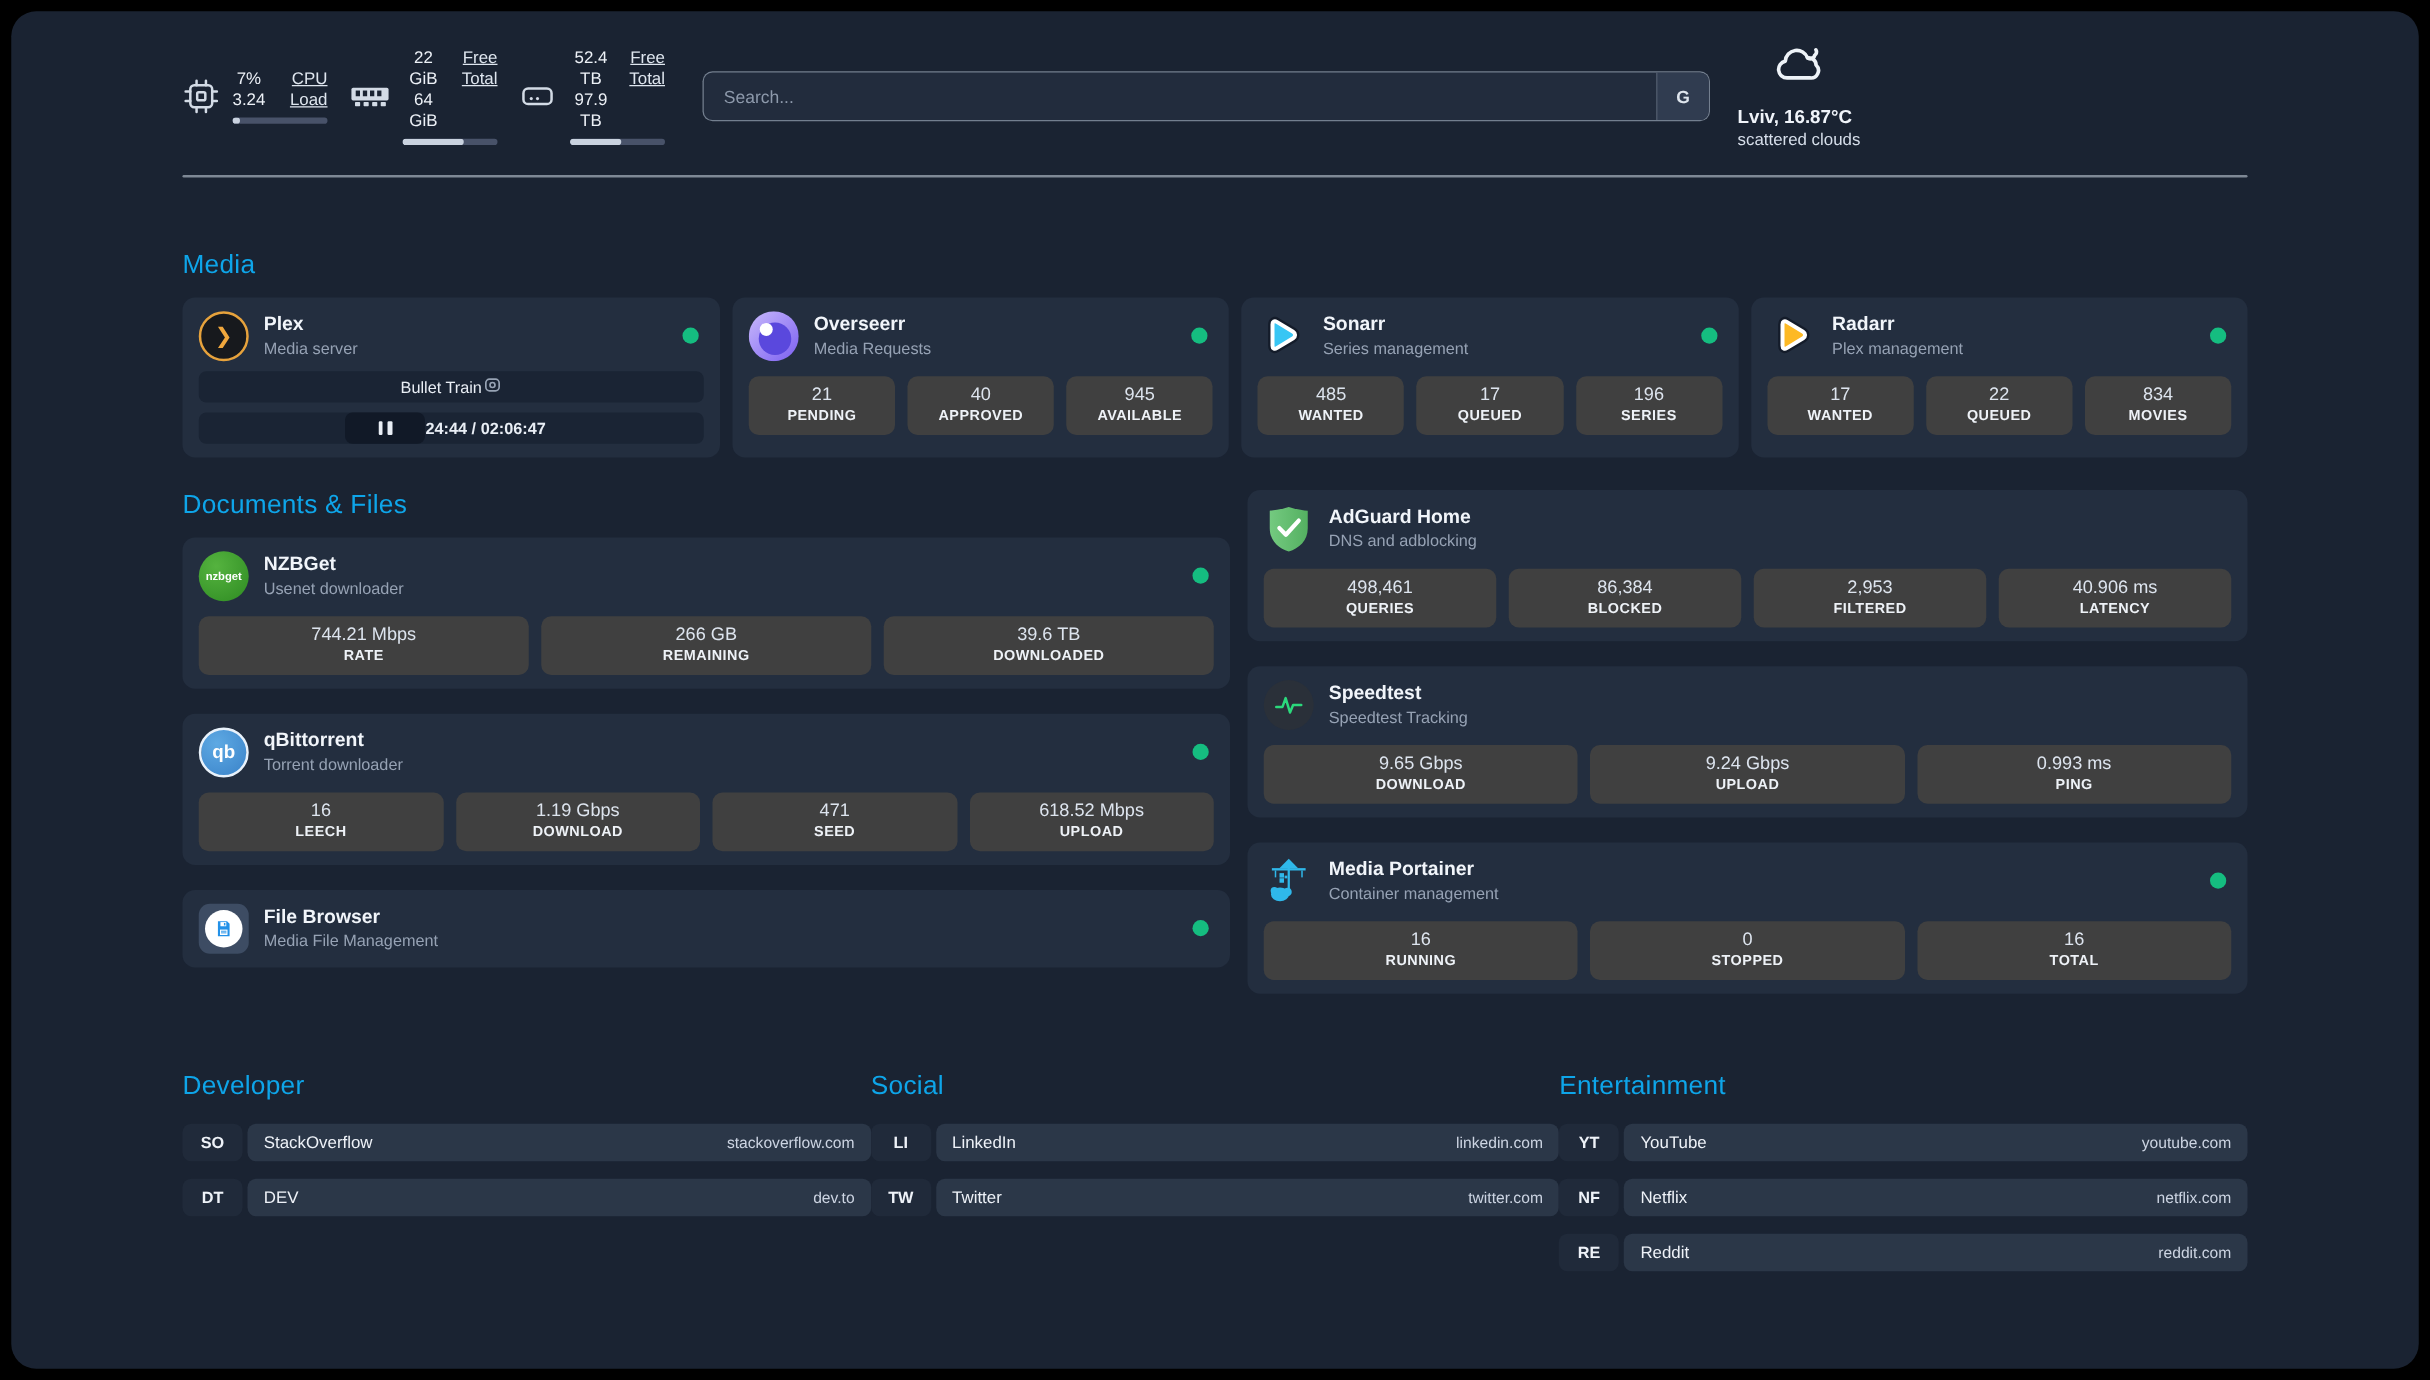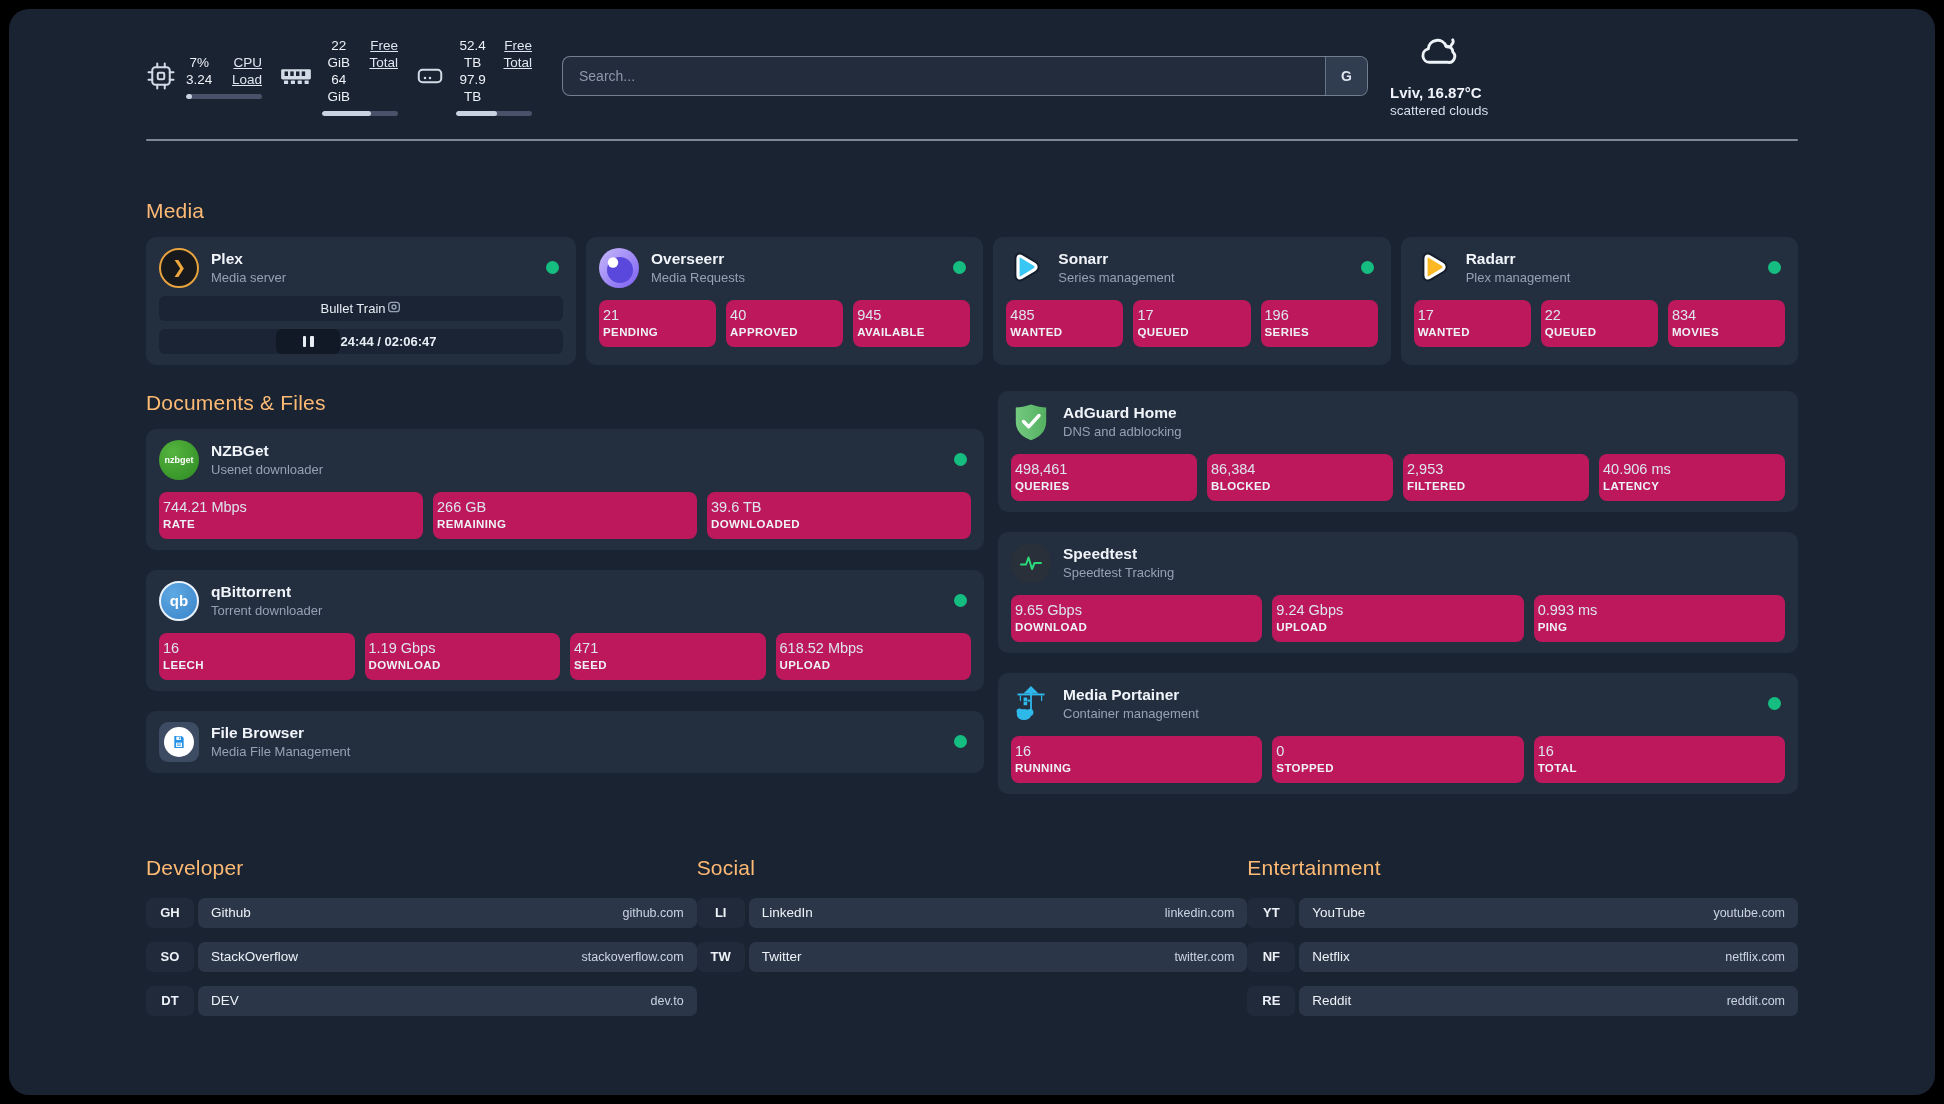--- a/index.html
+++ b/index.html
@@ -20,31 +20,31 @@
   .search-wrap { position:relative; width:806px; height:40px; margin-left:14px; }
   .search-wrap input { width:100%; height:100%; background:#222c3d; border:1.2px solid rgba(160,172,188,.65); border-radius:8px; color:#e8eef6; font-size:14px; padding:0 52px 0 16px; outline:none; font-family:inherit; }
   .search-wrap input::placeholder { color:#8d99ab; }
   .search-g { position:absolute; right:1px; top:1px; bottom:1px; width:42px; background:#303c50; border-left:1.2px solid rgba(160,172,188,.5); border-radius:0 7px 7px 0; display:grid; place-items:center; color:#dfe6ee; font-size:14px; font-weight:700; cursor:pointer; }
   .weather { display:flex; align-items:center; gap:12px;flex-direction:column; }
   .wloc { font-size:15px; font-weight:700; color:#f0f4fa; line-height:19px; }
   .wcond { font-size:13.5px; color:#d6deea; line-height:17px; }
   .divider { height:1.5px; background:rgba(210,220,232,.55); margin-top:20px; border-radius:1px; }
 
   
-  .sec-title { font-size:21px; font-weight:500; color:#fdba74; letter-spacing:.2px; }
+  .sec-title { font-size:21px; font-weight:500; color:#0ea5e9; letter-spacing:.2px; }
   .media-title { margin-top:58px; }
   .media-grid { display:grid; grid-template-columns:430px 1fr 1fr 1fr; gap:10px; margin-top:14px; }
   .app-card { background:#232e3f; border-radius:10px; padding:11px 13px; }
   .app-head { display:flex; align-items:center; gap:12px; }
   .app-titles { flex:1; min-width:0; }
   .app-name { font-size:15.5px; font-weight:700; color:#f1f5fa; line-height:20px; }
   .app-sub { font-size:13px; color:#96a2b4; line-height:17px; }
   .dot { width:13px; height:13px; border-radius:50%; background:#15bd80; margin-right:4px; flex:none; }
   .pills { display:flex; gap:10px; margin-top:12px; }
-  .pill { flex:1; background:#be185d; border-radius:8px; text-align:left; padding:6px 4px 7px; }
+  .pill { flex:1; background:#404040; border-radius:8px; text-align:center; padding:6px 4px 7px; }
   .pill .pv { font-size:14.5px; color:#dde4ee; line-height:19px; }
   .pill .pl { font-size:11.5px; font-weight:700; color:#eef2f7; letter-spacing:.4px; line-height:15px; }
 
   .two-col { display:grid; grid-template-columns:838px 1fr; gap:14px; margin-top:26px; }
   .col .sec-title { margin-bottom:14px; }
   .col .app-card + .app-card { margin-top:20px; }
 
   
   .prow { margin-top:8px; background:#1a2434; border-radius:6px; height:25px; display:flex; align-items:center; justify-content:center; padding:0 9px; font-size:13px; color:#e9eef5; }
   .prow.player { padding:0; }
@@ -504,27 +504,20 @@
         </div>
       </div>
     </div>
   </div>
 
   <div class="links-grid">
 
     <div class="link-sec">
       <div class="sec-title">Developer</div>
       <div class="link-row">
-        <div class="link-tag">GH</div>
-        <div class="link-main">
-              <span class="link-name">Github</span>
-              <span class="link-url">github.com</span>
-            </div>
-      </div>
-      <div class="link-row">
         <div class="link-tag">SO</div>
         <div class="link-main">
               <span class="link-name">StackOverflow</span>
               <span class="link-url">stackoverflow.com</span>
             </div>
       </div>
       <div class="link-row">
         <div class="link-tag">DT</div>
         <div class="link-main">
               <span class="link-name">DEV</span>

